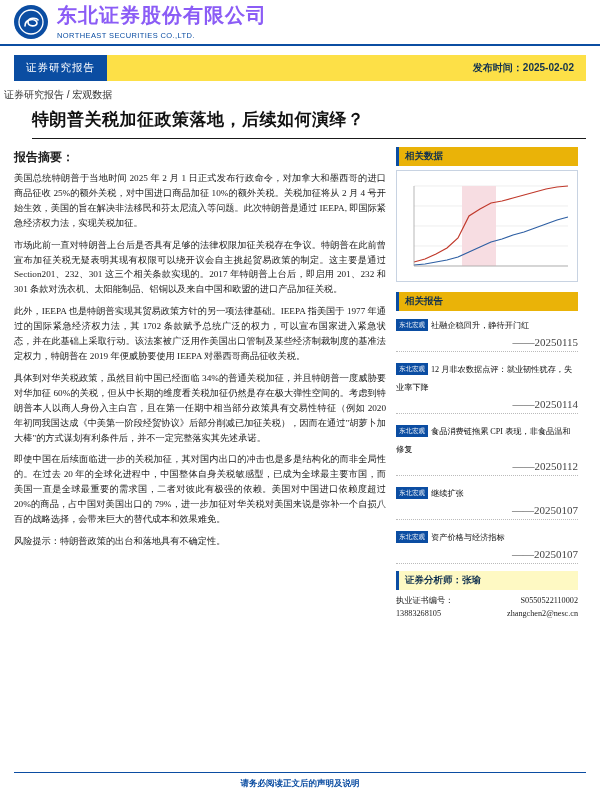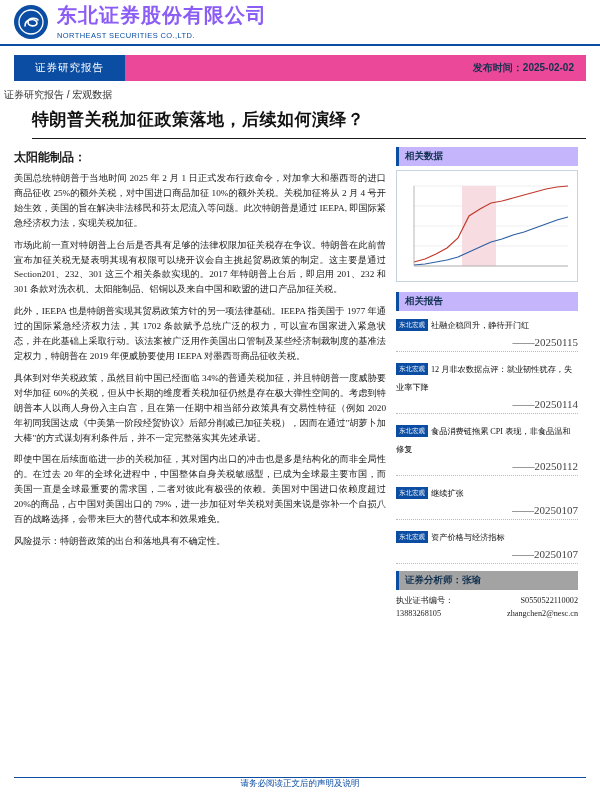--- a/index.html
+++ b/index.html
@@ -56,25 +56,25 @@
     align-items: stretch;
   }
   .tb-left {
     background: #0b4da2;
     color: #fff;
     font-family: "Liberation Sans", sans-serif;
     font-size: 10.5px;
     letter-spacing: 1px;
     display: flex;
     align-items: center;
-    padding: 0 21px;
+    padding: 0 12px;
   }
   .tb-right {
     flex: 1;
-    background: #ec4899;
+    background: #fde047;
     display: flex;
     align-items: center;
     justify-content: flex-end;
     padding-right: 12px;
     font-family: "Liberation Sans", sans-serif;
     font-size: 10px;
     font-weight: bold;
     color: #11314f;
   }
 
@@ -115,21 +115,21 @@
   p.para {
     font-size: 9.2px;
     line-height: 1.62;
     text-align: justify;
     margin: 0 0 7px 0;
     text-indent: 0;
   }
 
   
   .side-head {
-    background: #c4b5fd;
+    background: #eab308;
     border-left: 3px solid #0b4da2;
     font-size: 9.5px;
     font-weight: bold;
     color: #11314f;
     padding: 3px 6px;
     font-family: "Liberation Sans", sans-serif;
     margin-bottom: 4px;
   }
   .chart-box {
     border: 1px solid #c8d3e2;
@@ -163,21 +163,21 @@
     display: block;
     text-align: right;
     font-size: 11px;
     color: #444;
     margin-top: 3px;
     padding-bottom: 3px;
     border-bottom: 1px dotted #bbb;
   }
 
   .analyst-head {
-    background: #a3a3a3;
+    background: #fef9c3;
     border-left: 3px solid #0b4da2;
     font-size: 9.5px;
     font-weight: bold;
     color: #11314f;
     padding: 3px 6px;
     font-family: "Liberation Sans", sans-serif;
     margin: 6px 0 5px 0;
   }
   .analyst-row {
     display: flex;
@@ -186,23 +186,25 @@
     line-height: 1.55;
     color: #222;
   }
   .analyst-row .lbl { white-space: nowrap; }
 
   
   .footer {
     position: absolute;
     left: 14px; right: 14px; bottom: 10px;
     border-top: 1px solid #0b4da2;
+    padding-top: 5px;
     text-align: center;
     font-size: 8.5px;
     color: #0b4da2;
+    font-weight: bold;
   }
 </style>
 </head>
 <body>
 
 <div class="header">
   <div class="logo-mark">
     <svg width="26" height="26" viewBox="0 0 26 26" aria-hidden="true">
       <circle cx="13" cy="13" r="12" fill="none" stroke="#ffffff" stroke-width="1.3"></circle>
       <path d="M7 17 C7 9, 19 9, 19 14 C19 18, 10 18, 10 13 C10 9, 18 8, 20 11" fill="none" stroke="#ffffff" stroke-width="1.6" stroke-linecap="round"></path>
@@ -219,21 +221,21 @@
   <div class="tb-right">发布时间：2025-02-02</div>
 </div>
 
 <div class="breadcrumb">证券研究报告 / 宏观数据</div>
 
 <div class="doc-title">特朗普关税加征政策落地，后续如何演绎？</div>
 
 <div class="content">
 
   <div class="col-main">
-    <div class="sec-head">太阳能制品：</div>
+    <div class="sec-head">报告摘要：</div>
     <p class="para">美国总统特朗普于当地时间 2025 年 2 月 1 日正式发布行政命令，对加拿大和墨西哥的进口商品征收 25%的额外关税，对中国进口商品加征 10%的额外关税。关税加征将从 2 月 4 号开始生效，美国的旨在解决非法移民和芬太尼流入等问题。此次特朗普是通过 IEEPA, 即国际紧急经济权力法，实现关税加征。</p>
     <p class="para">市场此前一直对特朗普上台后是否具有足够的法律权限加征关税存在争议。特朗普在此前曾宣布加征关税无疑表明其现有权限可以绕开议会自主挑起贸易政策的制定。这主要是通过 Section201、232、301 这三个相关条款实现的。2017 年特朗普上台后，即启用 201、232 和 301 条款对洗衣机、太阳能制品、铝铜以及来自中国和欧盟的进口产品加征关税。</p>
     <p class="para">此外，IEEPA 也是特朗普实现其贸易政策方针的另一项法律基础。IEEPA 指美国于 1977 年通过的国际紧急经济权力法，其 1702 条款赋予总统广泛的权力，可以宣布国家进入紧急状态，并在此基础上采取行动。该法案被广泛用作美国出口管制及某些经济制裁制度的基准法定权力，特朗普在 2019 年便威胁要使用 IEEPA 对墨西哥商品征收关税。</p>
     <p class="para">具体到对华关税政策，虽然目前中国已经面临 34%的普通关税加征，并且特朗普一度威胁要对华加征 60%的关税，但从中长期的维度看关税加征仍然是存在极大弹性空间的。考虑到特朗普本人以商人身份入主白宫，且在第一任期中相当部分政策具有交易性特征（例如 2020 年初同我国达成《中美第一阶段经贸协议》后部分削减已加征关税），因而在通过"胡萝卜加大棒"的方式谋划有利条件后，并不一定完整落实其先述承诺。</p>
     <p class="para">即使中国在后续面临进一步的关税加征，其对国内出口的冲击也是多是结构化的而非全局性的。在过去 20 年的全球化进程中，中国整体自身关税敏感型，已成为全球最主要市国，而美国一直是全球最重要的需求国，二者对彼此有极强的依赖。美国对中国进口依赖度超过 20%的商品，占中国对美国出口的 79%，进一步加征对华关税对美国来说是弥补一个自损八百的战略选择，会带来巨大的替代成本和效果难免。</p>
     <p class="para">风险提示：特朗普政策的出台和落地具有不确定性。</p>
   </div>
 
   <div class="col-side">
 

